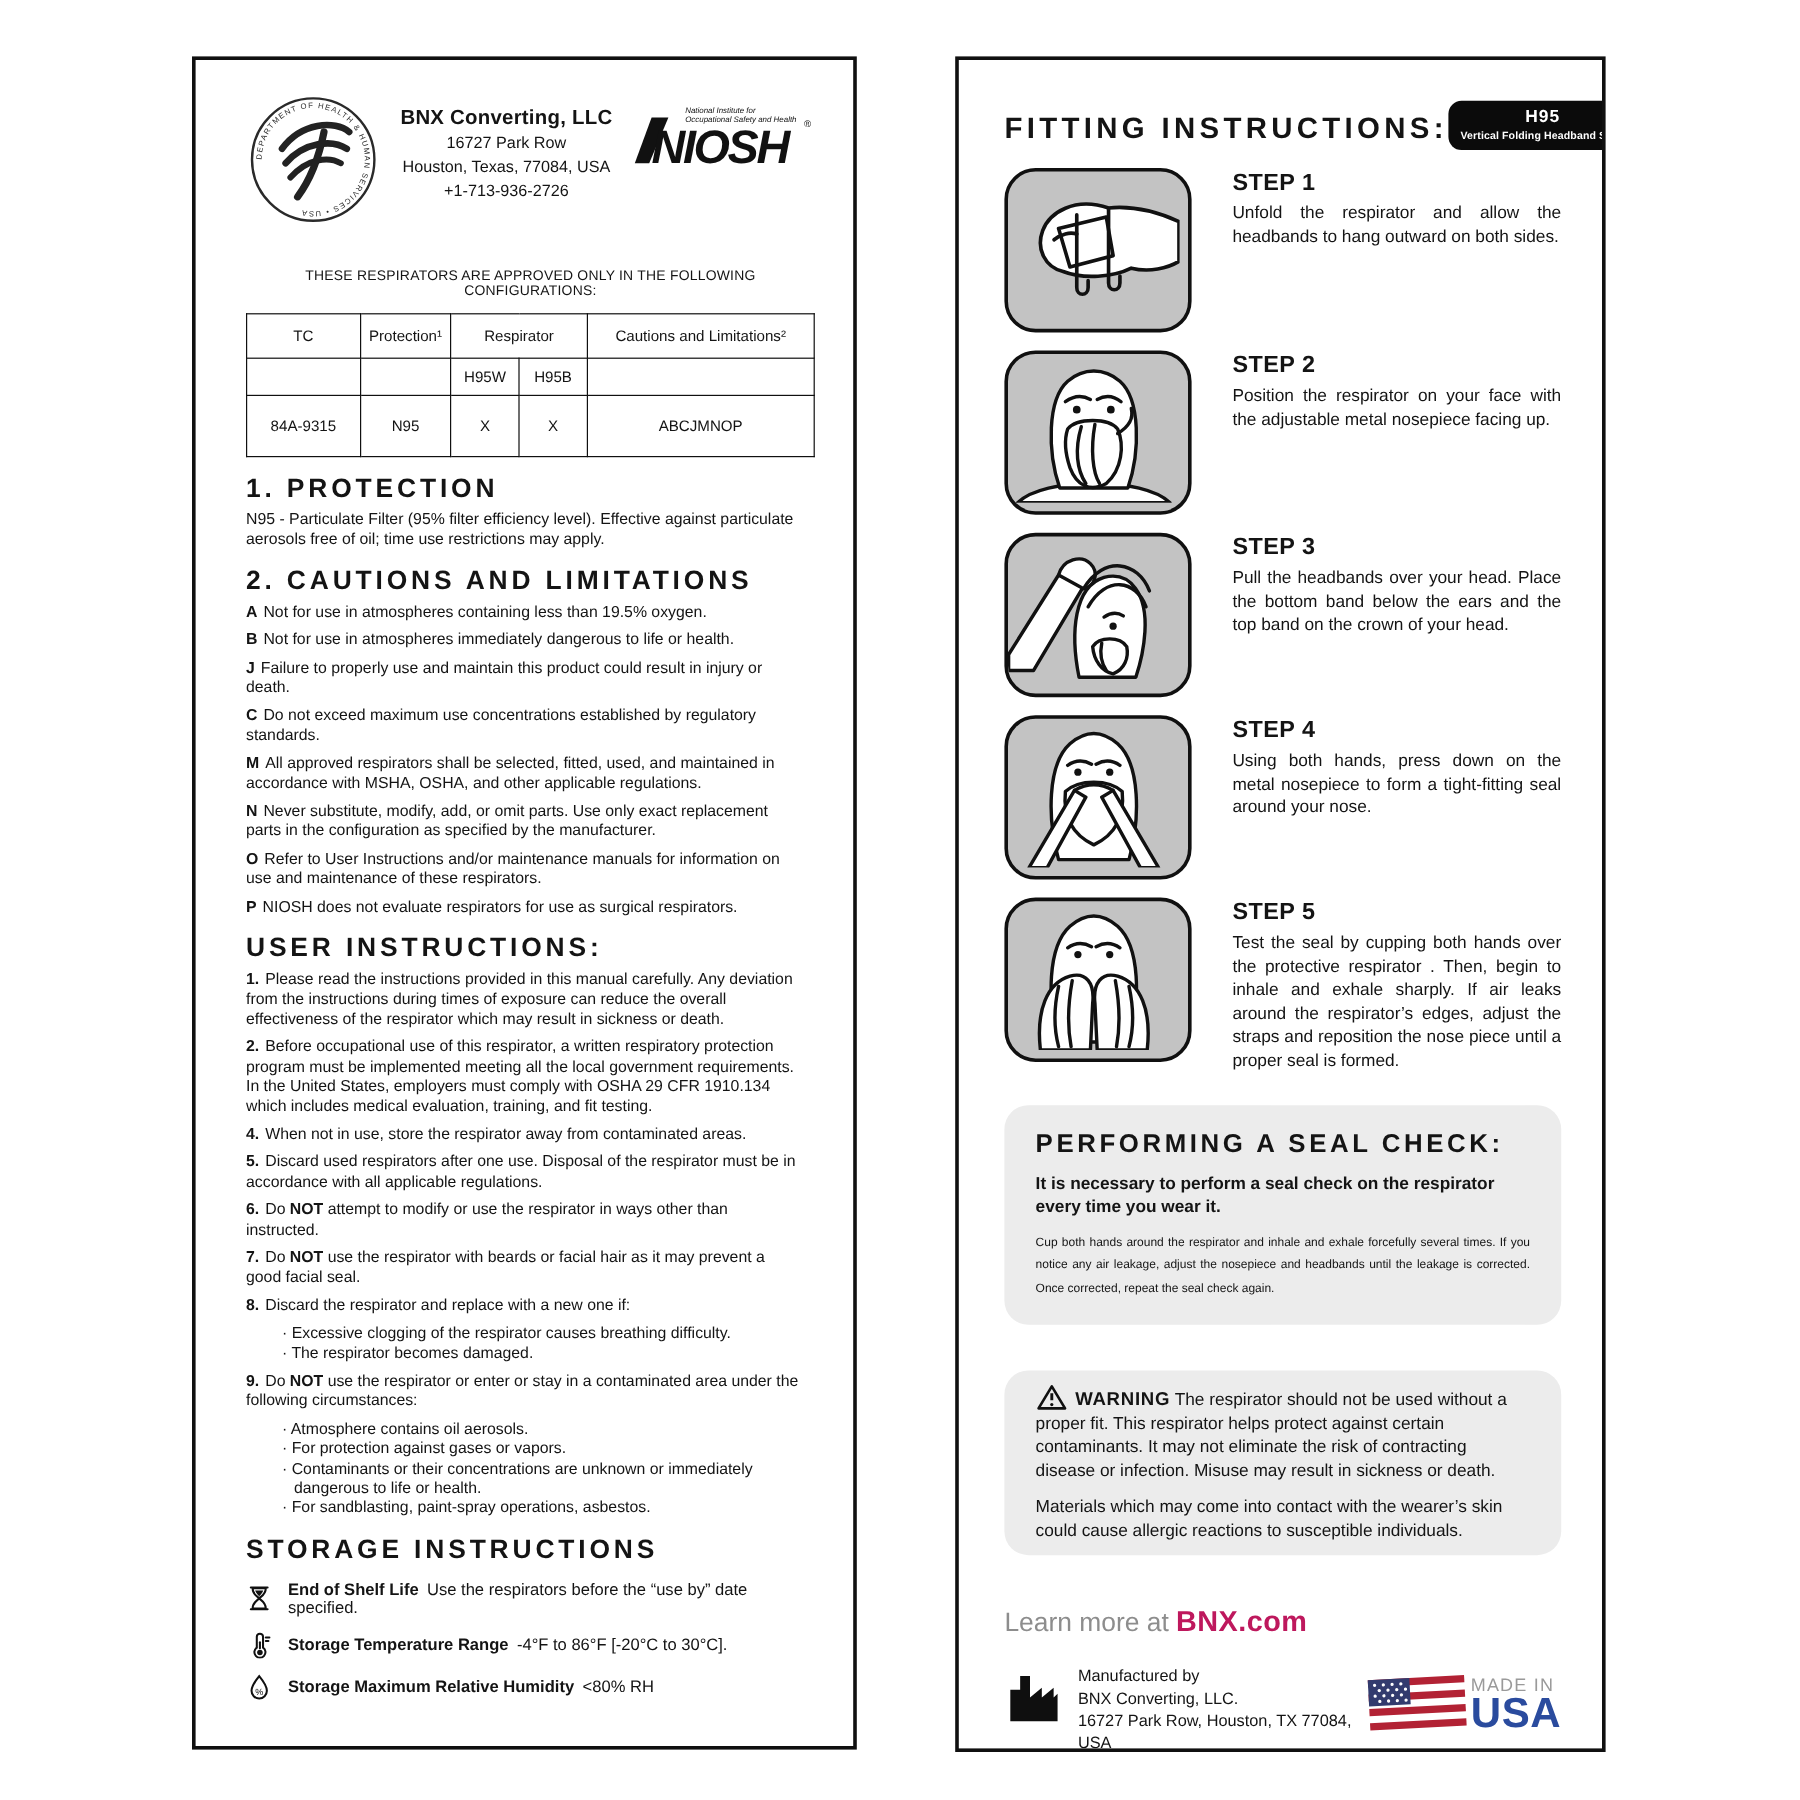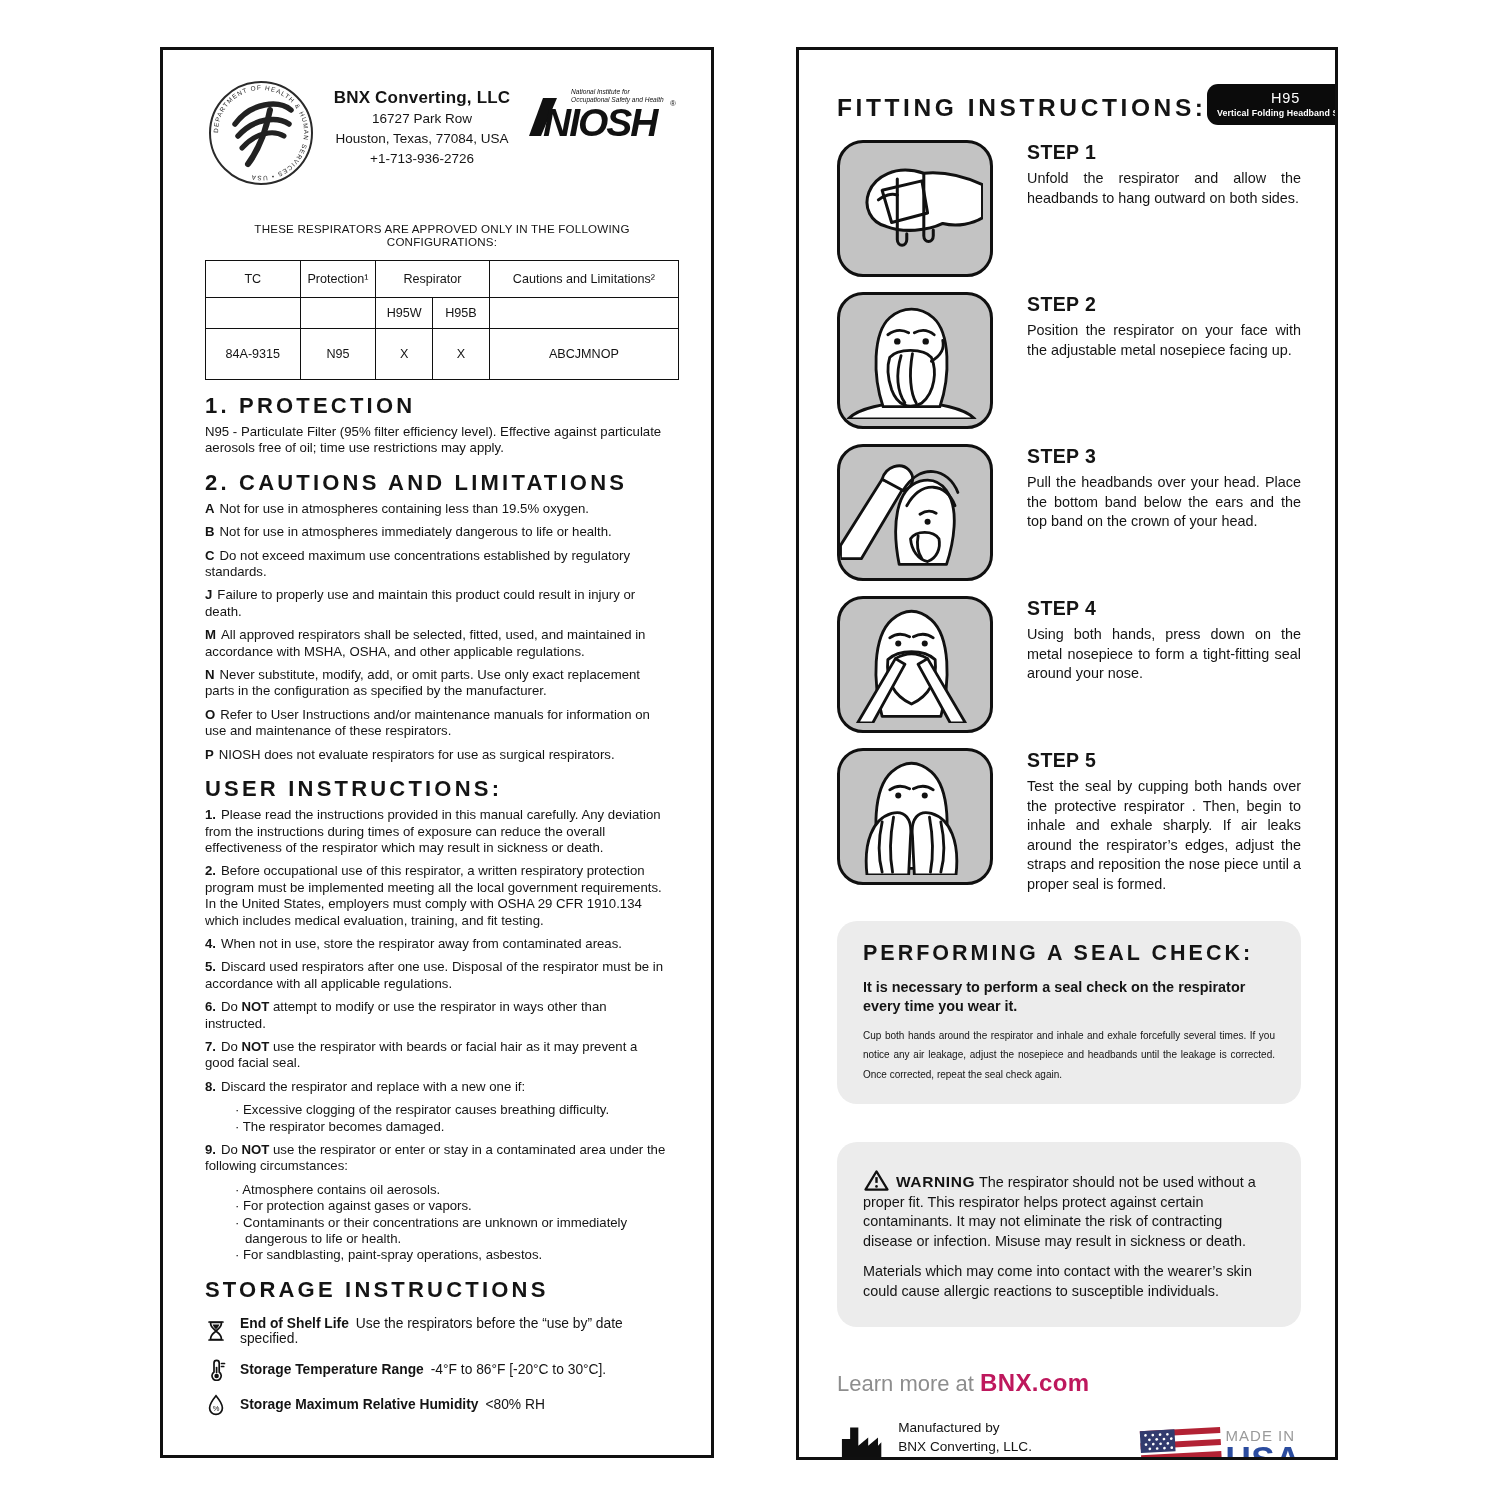--- a/index.html
+++ b/index.html
@@ -32,35 +32,35 @@
 
   .st-row{display:flex;align-items:center;gap:13px;margin-top:13px;}
   .st-row .ic{flex:none;width:22px;height:22px;}
   .st-row p{margin:0;font-size:13.8px;}
   .st-row b{margin-right:7px;}
 
   
   .rp-head{display:flex;justify-content:space-between;align-items:flex-start;}
   h1.fit{font-size:24.5px;font-weight:bold;letter-spacing:3.6px;margin:10px 0 0;white-space:nowrap;}
   .badge{background:#0b0b0b;color:#fff;border-radius:11px;padding:6px 9px 7px;text-align:center;min-width:140px;}
-  .badge-title{font-size:14.5px;font-weight:normal;letter-spacing:.8px;}
+  .badge-title{font-size:14.5px;font-weight:bold;letter-spacing:.8px;}
   .badge-sub{font-size:8.8px;font-weight:bold;margin-top:2px;letter-spacing:.1px;}
 
   .step{display:flex;gap:34px;margin-top:15px;}
   .step-fig{width:150px;height:131px;flex:none;background:#c3c3c3;border:3.5px solid #101010;border-radius:26px;overflow:hidden;}
   .step-txt{flex:1;}
   .step-txt h3{font-size:19.5px;margin:1px 0 5px;letter-spacing:.4px;}
   .step-txt p{font-size:14.4px;line-height:19.6px;text-align:justify;margin:0;}
 
   .graybox{background:#ececec;border-radius:20px;margin-top:26px;padding:20px 26px;}
   .seal-h{font-size:21.5px;font-weight:bold;letter-spacing:3px;margin:0 0 12px;white-space:nowrap;}
   .seal-intro{font-weight:bold;font-size:14.4px;line-height:19px;margin:0 0 10px;}
   .seal-body{font-size:10px;line-height:19.5px;text-align:justify;margin:0;}
 
-  .warnbox{margin-top:38px;padding:26px 26px;}
+  .warnbox{margin-top:38px;padding:10px 26px;}
   .warnbox p{font-size:14.4px;line-height:19.5px;margin:0 0 11px;}
   .warnbox p:last-child{margin-bottom:0;}
   .warn-ic{vertical-align:-5px;margin-right:6px;}
   .warn-word{font-size:15.5px;letter-spacing:.6px;}
 
   .learn{margin-top:42px;font-size:22px;color:#8d8d8d;}
   .learn b{color:#be185d;font-size:24px;letter-spacing:.4px;margin-left:6px;}
 
   .mfg{display:flex;align-items:flex-start;gap:12px;margin-top:22px;}
   .mfg-lines{font-size:13.6px;line-height:18.5px;}
@@ -143,22 +143,22 @@
       </tr>
     </tbody>
       </table>
 
     <h2 class="sec">1. PROTECTION</h2>
     <p class="body">N95 - Particulate Filter (95% filter efficiency level). Effective against particulate aerosols free of oil; time use restrictions may apply.</p>
 
     <h2 class="sec">2. CAUTIONS AND LIMITATIONS</h2>
     <p class="body"><b class="pfx">A</b><span>Not for use in atmospheres containing less than 19.5% oxygen.</span></p>
     <p class="body"><b class="pfx">B</b><span>Not for use in atmospheres immediately dangerous to life or health.</span></p>
+    <p class="body"><b class="pfx">J</b><span>Failure to properly use and maintain this product could result in injury or death.</span></p>
     <p class="body"><b class="pfx">C</b><span>Do not exceed maximum use concentrations established by regulatory standards.</span></p>
-    <p class="body"><b class="pfx">J</b><span>Failure to properly use and maintain this product could result in injury or death.</span></p>
     <p class="body"><b class="pfx">M</b><span>All approved respirators shall be selected, fitted, used, and maintained in accordance with MSHA, OSHA, and other applicable regulations.</span></p>
     <p class="body"><b class="pfx">N</b><span>Never substitute, modify, add, or omit parts. Use only exact replacement parts in the configuration as specified by the manufacturer.</span></p>
     <p class="body"><b class="pfx">O</b><span>Refer to User Instructions and/or maintenance manuals for information on use and maintenance of these respirators.</span></p>
     <p class="body"><b class="pfx">P</b><span>NIOSH does not evaluate respirators for use as surgical respirators.</span></p>
 
     <h2 class="sec">USER INSTRUCTIONS:</h2>
     <p class="body"><b class="pfx">1.</b><span>Please read the instructions provided in this manual carefully. Any deviation from the instructions during times of exposure can reduce the overall effectiveness of the respirator which may result in sickness or death.</span><b></b><span></span></p>
     <p class="body"><b class="pfx">2.</b><span>Before occupational use of this respirator, a written respiratory protection program must be implemented meeting all the local government requirements. In the United States, employers must comply with OSHA 29 CFR 1910.134 which includes medical evaluation, training, and fit testing.</span><b></b><span></span></p>
     <p class="body"><b class="pfx">4.</b><span>When not in use, store the respirator away from contaminated areas.</span><b></b><span></span></p>
     <p class="body"><b class="pfx">5.</b><span>Discard used respirators after one use. Disposal of the respirator must be in accordance with all applicable regulations.</span><b></b><span></span></p>

